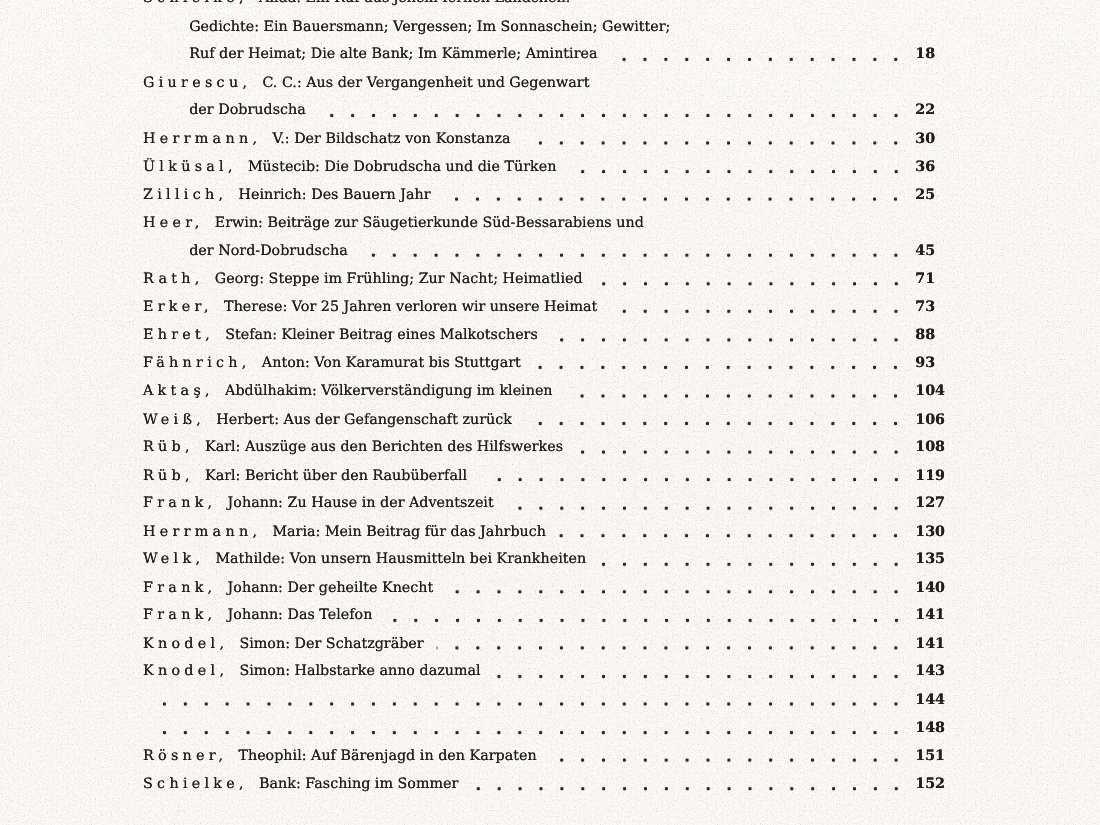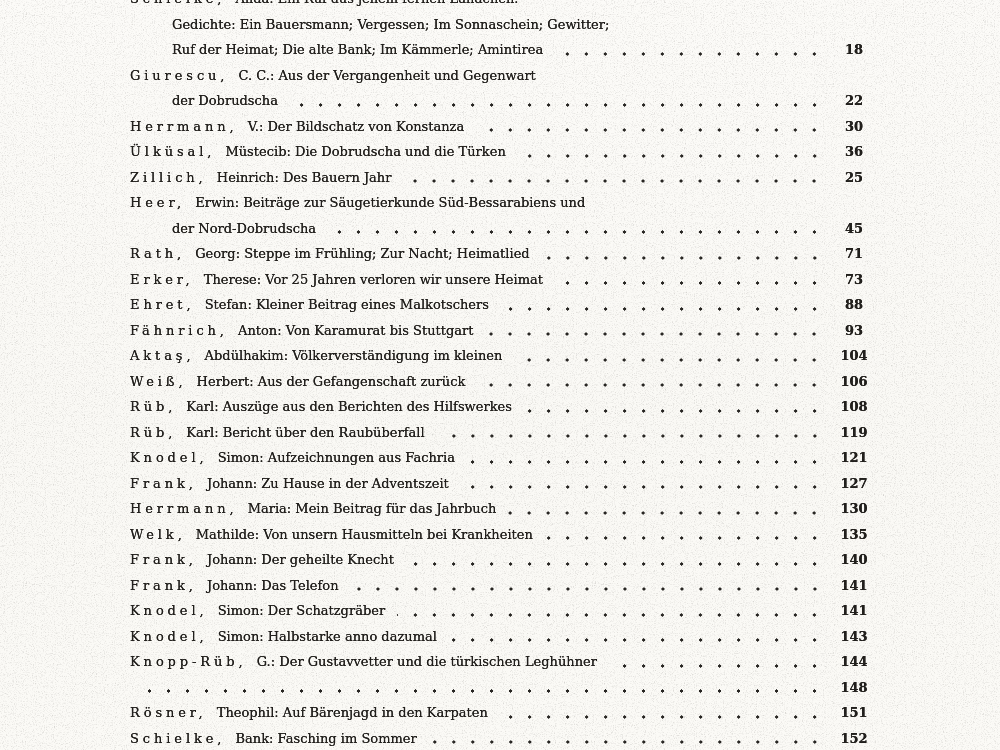--- a/index.html
+++ b/index.html
@@ -50,21 +50,21 @@
     min-width: 16px;
     margin-left: 12px;
     margin-right: 6px;
     background-image: radial-gradient(circle, #262421 1.45px, rgba(38,36,33,0) 1.8px);
     background-size: 19px 6px;
     background-repeat: repeat-x;
     background-position: right 2px bottom 6px;
   }
   .pagenum {
     flex: 0 0 44px;
-    text-align: center;
+    text-align: left;
     font-weight: bold;
     text-shadow: 0 0 0.6px currentColor;
   }
   .noise {
     position: absolute;
     inset: 0;
     pointer-events: none;
   }
 </style>
 </head>
@@ -148,25 +148,20 @@
         <span class="entry"><span class="author">Rüb,</span> <span class="title">Karl: Auszüge aus den Berichten des Hilfswerkes</span></span>
         <span class="leader"></span>
         <span class="pagenum">108</span>
       </div>
       <div class="toc-line">
         <span class="entry"><span class="author">Rüb,</span> <span class="title">Karl: Bericht über den Raubüberfall</span></span>
         <span class="leader"></span>
         <span class="pagenum">119</span>
       </div>
       <div class="toc-line">
-        <span class="entry"><span class="author">Knodel,</span> <span class="title">Simon: Aufzeichnungen aus Fachria</span></span>
-        <span class="leader"></span>
-        <span class="pagenum">121</span>
-      </div>
-      <div class="toc-line">
         <span class="entry"><span class="author">Frank,</span> <span class="title">Johann: Zu Hause in der Adventszeit</span></span>
         <span class="leader"></span>
         <span class="pagenum">127</span>
       </div>
       <div class="toc-line">
         <span class="entry"><span class="author">Herrmann,</span> <span class="title">Maria: Mein Beitrag für das Jahrbuch</span></span>
         <span class="leader"></span>
         <span class="pagenum">130</span>
       </div>
       <div class="toc-line">
@@ -188,21 +183,20 @@
         <span class="entry"><span class="author">Knodel,</span> <span class="title">Simon: Der Schatzgräber</span></span>
         <span class="leader"></span>
         <span class="pagenum">141</span>
       </div>
       <div class="toc-line">
         <span class="entry"><span class="author">Knodel,</span> <span class="title">Simon: Halbstarke anno dazumal</span></span>
         <span class="leader"></span>
         <span class="pagenum">143</span>
       </div>
       <div class="toc-line">
-        <span class="entry"><span class="author">Knopp-Rüb,</span> <span class="title">G.: Der Gustavvetter und die türkischen Leghühner</span></span>
         <span class="leader"></span>
         <span class="pagenum">144</span>
       </div>
       <div class="toc-line">
         <span class="leader"></span>
         <span class="pagenum">148</span>
       </div>
       <div class="toc-line">
         <span class="entry"><span class="author">Rösner,</span> <span class="title">Theophil: Auf Bärenjagd in den Karpaten</span></span>
         <span class="leader"></span>

